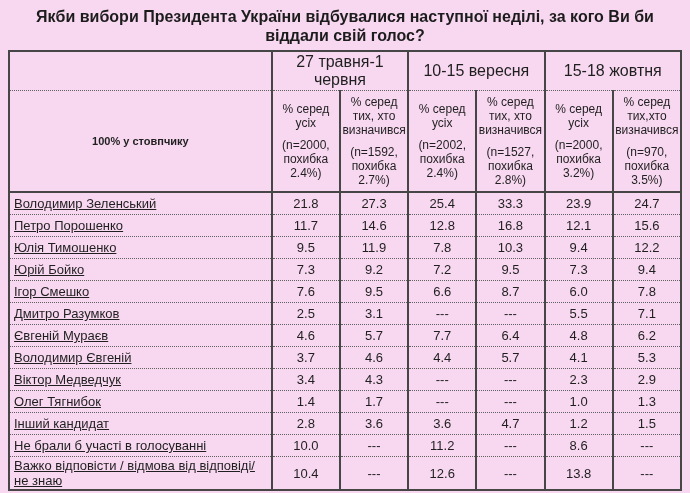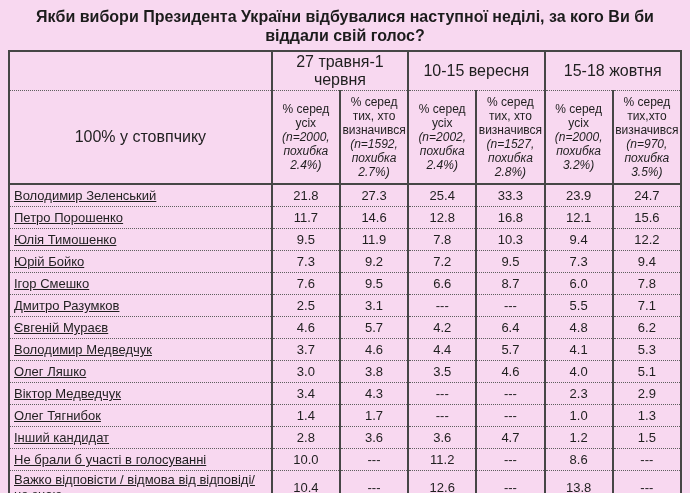--- a/index.html
+++ b/index.html
@@ -53,25 +53,26 @@
     padding: 1px 4px;
   }
   tr.sub-row th {
     font-size: 12px;
     line-height: 14px;
     padding: 4px 0;
     border-bottom: 2px solid #464646;
     vertical-align: middle;
   }
   tr.sub-row th.corner-label {
-    font-size: 16px;
+    font-size: 11px;
+    font-weight: bold;
   }
   .note {
     display: block;
-    font-style: italic;
+    margin-top: 8px;
   }
   tbody td {
     height: 19px;
     padding: 1px 4px;
     vertical-align: middle;
   }
   td.name { text-align: left; text-decoration: underline; }
   td.val  { text-align: center; }
 </style>
 </head>
@@ -160,42 +161,33 @@
         <td class="val">3.1</td>
         <td class="val">---</td>
         <td class="val">---</td>
         <td class="val">5.5</td>
         <td class="val">7.1</td>
       </tr>
       <tr>
         <td class="name">Євгеній Мураєв</td>
         <td class="val">4.6</td>
         <td class="val">5.7</td>
-        <td class="val">4.2</td>
+        <td class="val">7.7</td>
         <td class="val">6.4</td>
         <td class="val">4.8</td>
         <td class="val">6.2</td>
       </tr>
       <tr>
-        <td class="name">Володимир Медведчук</td>
+        <td class="name">Володимир Євгеній</td>
         <td class="val">3.7</td>
         <td class="val">4.6</td>
         <td class="val">4.4</td>
         <td class="val">5.7</td>
         <td class="val">4.1</td>
         <td class="val">5.3</td>
-      </tr>
-      <tr>
-        <td class="name">Олег Ляшко</td>
-        <td class="val">3.0</td>
-        <td class="val">3.8</td>
-        <td class="val">3.5</td>
-        <td class="val">4.6</td>
-        <td class="val">4.0</td>
-        <td class="val">5.1</td>
       </tr>
       <tr>
         <td class="name">Віктор Медведчук</td>
         <td class="val">3.4</td>
         <td class="val">4.3</td>
         <td class="val">---</td>
         <td class="val">---</td>
         <td class="val">2.3</td>
         <td class="val">2.9</td>
       </tr>

